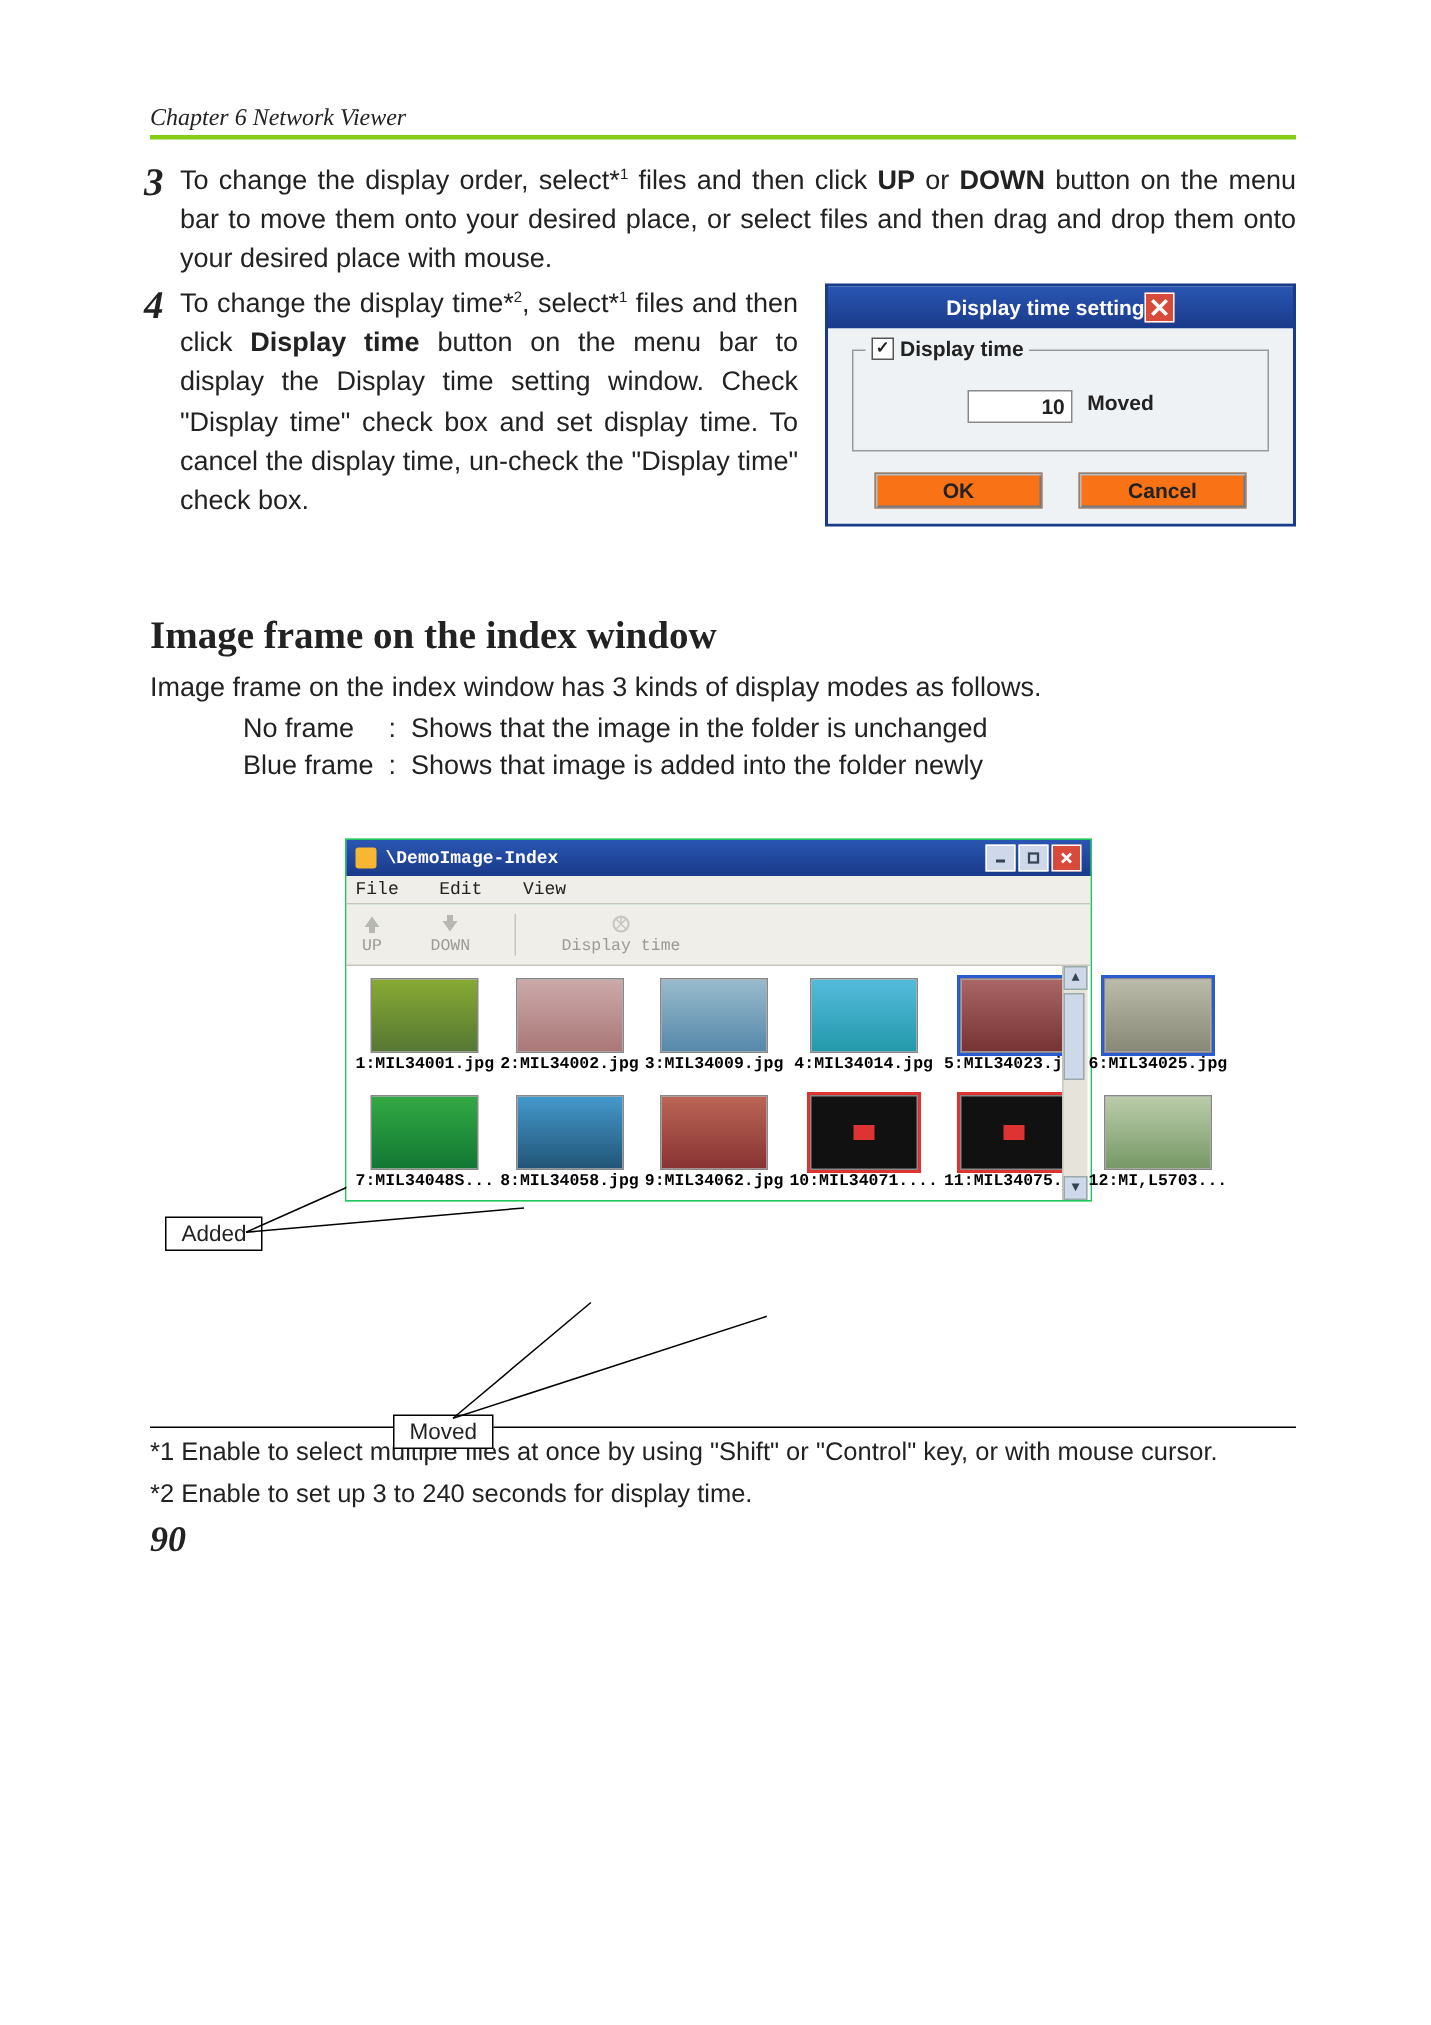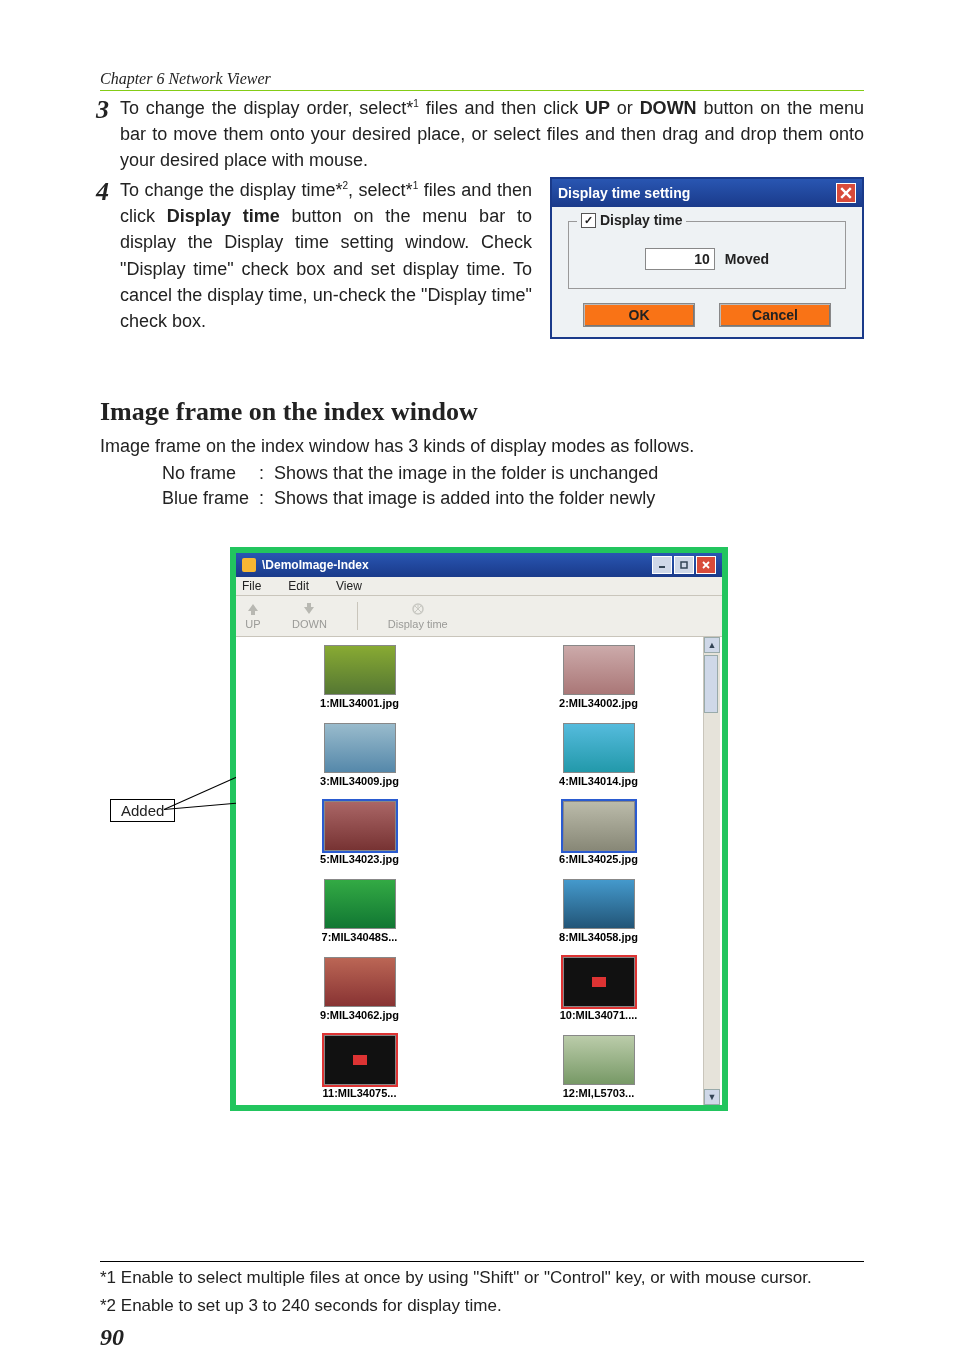--- a/index.html
+++ b/index.html
@@ -1,56 +1,56 @@
 <!DOCTYPE html>
 <html><head>
 <meta charset="utf-8">
 <style>
 html,body{margin:0;padding:0;background:#fff;font-family:"Segoe UI",Arial,sans-serif;color:#222}
 .page{width:954px;min-height:1350px;margin:0 auto;position:relative;box-sizing:border-box;padding:70px 90px 40px 100px}
-.chapter{font-style:italic;font-family:Georgia,'Times New Roman',serif;font-size:16px;border-bottom:1px solid #84cc16;padding-bottom:2px;margin-bottom:4px}
+.chapter{font-style:italic;font-family:Georgia,'Times New Roman',serif;font-size:16px;border-bottom:3px solid #84cc16;padding-bottom:2px;margin-bottom:14px}
 .step{position:relative;padding-left:20px;font-size:18px;text-align:justify;line-height:1.45;margin-bottom:4px}
 .stepnum{position:absolute;left:-4px;top:-4px;font-family:Georgia,'Times New Roman',serif;font-style:italic;font-weight:bold;font-size:26px}
 .sup{font-size:10px;vertical-align:super}
 .step4wrap{display:flex;gap:18px;align-items:flex-start}
 .step4text{flex:1}
 .dlg{width:310px;border:2px solid #1a3a8a;background:#eef2f4;font-family:Tahoma,Arial,sans-serif}
-.dlg-title{background:linear-gradient(#2956b2,#1a3a8a);color:#fff;font-weight:bold;font-size:14px;padding:4px 6px;display:flex;justify-content:space-between;align-items:center}
+.dlg-title{background:linear-gradient(#2956b2,#1a3a8a);color:#fff;font-weight:bold;font-size:14px;padding:4px 6px;display:flex;justify-content:center;align-items:center}
 .dlg-close{width:18px;height:18px;background:#d84b3a;border:1px solid #fff;display:flex;align-items:center;justify-content:center}
 .dlg-close svg{width:12px;height:12px}
 .dlg-body{padding:14px 16px 10px 16px;background:#eef2f4}
 .fieldset{border:1px solid #999;padding:12px 14px 18px 14px;position:relative;margin-bottom:14px}
 .legend{position:absolute;top:-10px;left:8px;background:#eef2f4;padding:0 4px;display:flex;align-items:center;gap:4px;font-weight:bold;font-size:14px}
 .chk{width:13px;height:13px;border:1px solid #555;background:#fff;display:inline-flex;align-items:center;justify-content:center;font-size:11px;line-height:1}
-.fld-row{display:flex;align-items:center;justify-content:center;gap:10px;margin-top:14px}
+.fld-row{display:flex;align-items:flex-start;justify-content:center;gap:10px;margin-top:14px}
 .numin{width:60px;background:#fff;border:1px solid #888;text-align:right;padding:2px 4px;font-weight:bold;font-size:14px}
 .unit{font-weight:bold;font-size:14px}
 .dlg-btns{display:flex;gap:24px;justify-content:center}
 .wbtn{width:110px;border:1px solid #888;background:#f97316;padding:3px 0;text-align:center;font-weight:bold;font-size:14px;box-shadow:1px 1px 0 #bbb inset,-1px -1px 0 #777 inset}
 .h2{font-family:Liberation Serif, serif;font-weight:600;font-size:26px;margin:58px 0 6px 0}
 .para{font-size:18px;line-height:1.45}
 .modes{margin:2px 0 0 60px;font-size:18px}
 .modes td{padding:0 8px 2px 0;vertical-align:top}
 .colon{padding-right:2px}
 
 .idxwrap{position:relative;margin:34px 0 0 130px;width:498px}
-.idxwin{border:6px solid #22c55e;background:#86efac;font-family:Liberation Sans, sans-serif;font-size:12px}
+.idxwin{border:1px solid #22c55e;background:#86efac;font-family:Liberation Mono, monospace;font-size:12px}
 .idx-title{background:linear-gradient(#2956b2,#1a3a8a);color:#fff;font-weight:bold;padding:3px 6px;display:flex;align-items:center;justify-content:space-between}
 .idx-title-left{display:flex;align-items:center;gap:6px}
 .appicon{width:14px;height:14px;background:#f7b733;border-radius:2px}
 .winbtns{display:flex;gap:2px}
 .winbtn{width:18px;height:16px;background:#cfd8e8;border:1px solid #fff;display:flex;align-items:center;justify-content:center}
 .winbtn.close{background:#d84b3a}
 .winbtn svg{width:10px;height:10px}
 .menubar{background:#efeee9;padding:2px 6px;display:flex;gap:27px;color:#222;border-bottom:1px solid #c9c5bb}
 .toolbar{background:#efeee9;padding:6px 8px;display:flex;gap:30px;border-bottom:1px solid #c9c5bb}
 .tb-item{display:flex;flex-direction:column;align-items:center;color:#9a9a97;font-size:11px;gap:2px}
 .tb-divider{width:1px;background:#c9c5bb}
 .tb-icon{width:18px;height:14px}
-.thumbs{background:#fff;padding:8px 6px 6px 6px;display:grid;grid-template-columns:repeat(2,1fr);gap:14px 4px;position:relative}
+.thumbs{background:#fff;padding:8px 6px 6px 6px;display:grid;grid-template-columns:repeat(6,1fr);gap:14px 4px;position:relative}
 .thumb{display:flex;flex-direction:column;align-items:center;gap:2px}
 .timg{width:70px;height:48px;background:#777;border:1px solid #888}
 .timg.blue{outline:2px solid #2a5bd0}
 .timg.red{outline:2px solid #d33}
 .timg.redfill{background:#111;display:flex;align-items:center;justify-content:center}
 .redflag{width:14px;height:10px;background:#d33}
 .tlabel{font-size:11px;font-weight:bold;color:#000;white-space:nowrap}
 .scroll{position:absolute;right:2px;top:0;bottom:0;width:16px;background:#e6e3da;display:flex;flex-direction:column;justify-content:space-between;align-items:center;border-left:1px solid #c9c5bb}
 .scroll-btn{width:14px;height:14px;background:#cfd8e8;border:1px solid #9aa;display:flex;align-items:center;justify-content:center;font-size:9px;color:#345}
 .scroll-thumb{width:12px;height:56px;background:#cfd8e8;border:1px solid #9aa;margin-top:2px}

